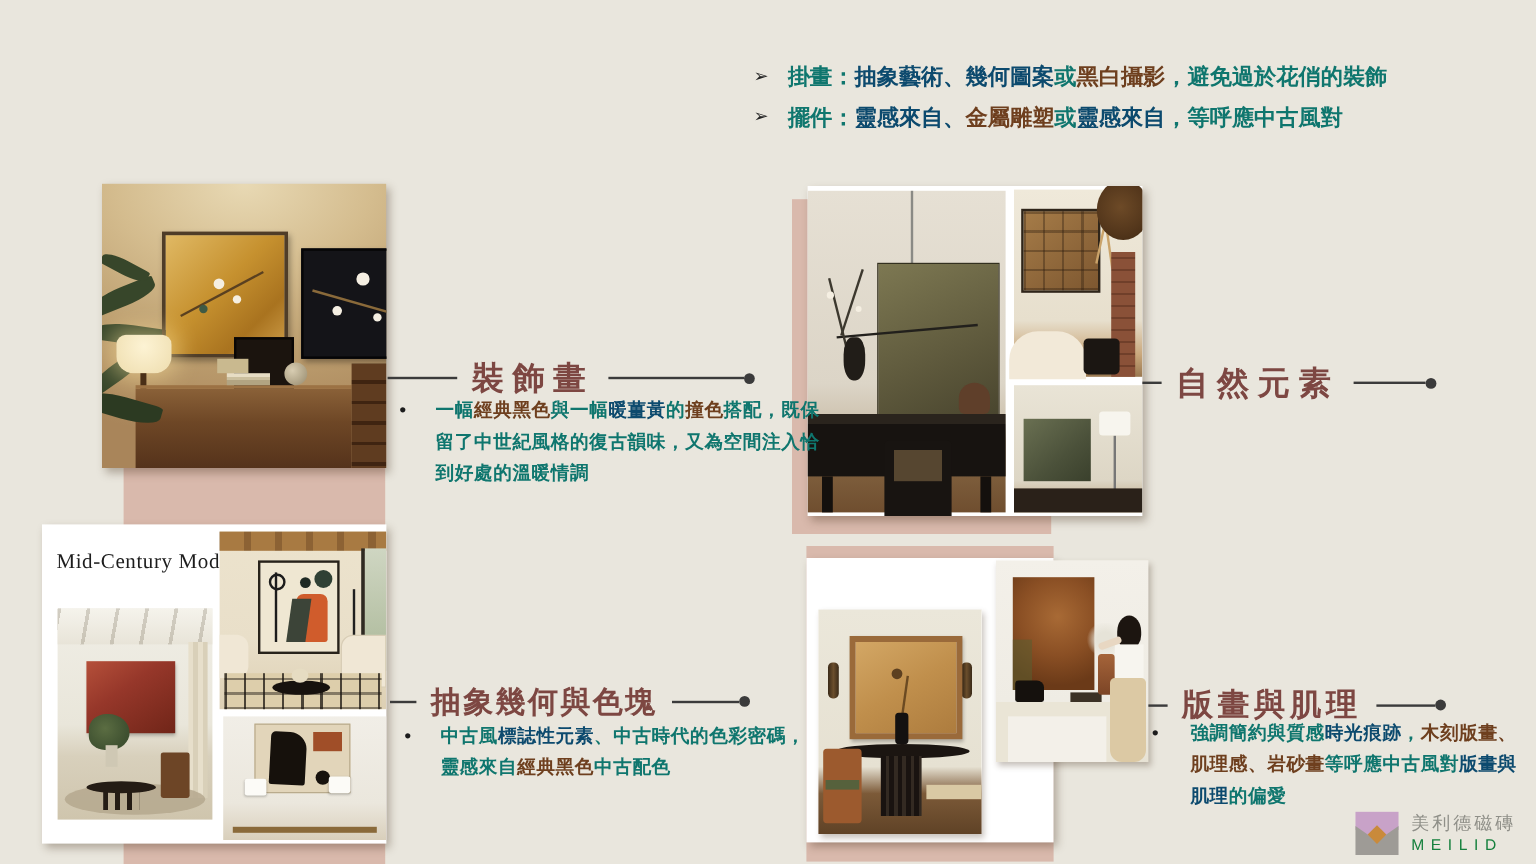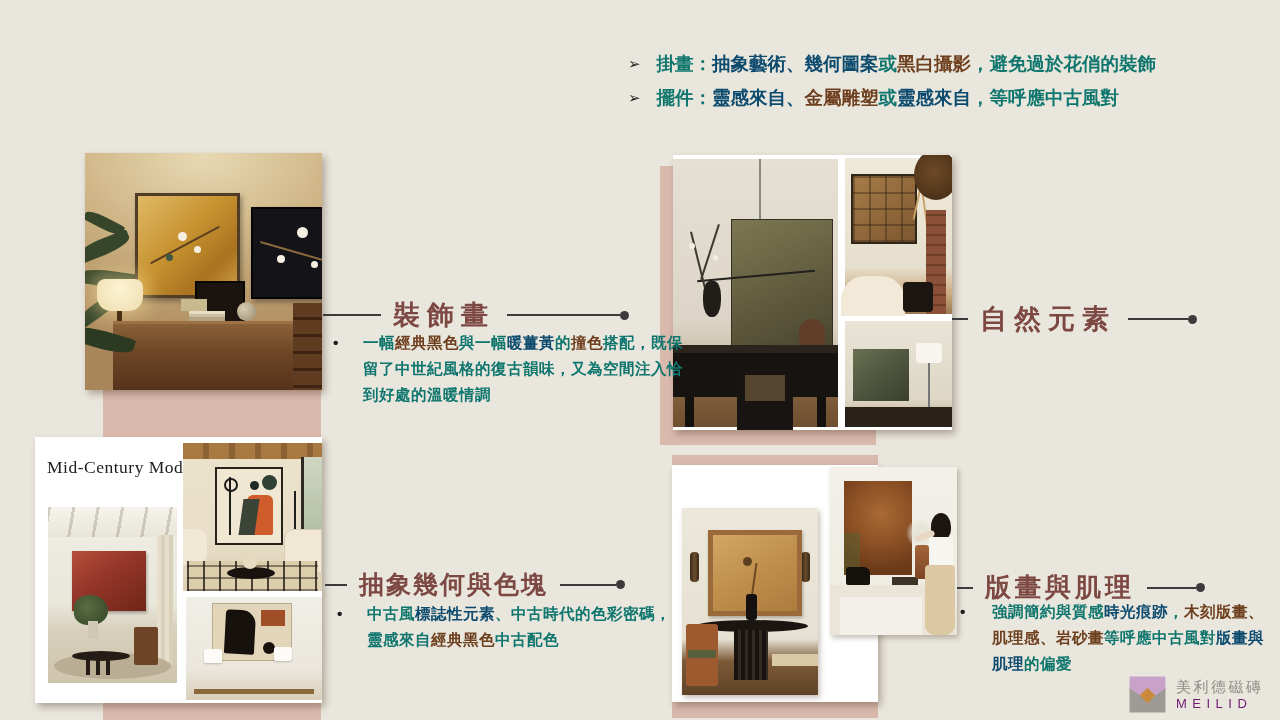--- a/index.html
+++ b/index.html
@@ -57,21 +57,21 @@
   #body3{left:337px;top:601px;} #body3 .marker{width:30px;} #body3 .bt{width:310px;}
   #body4{left:960px;top:599px;} #body4 .marker{width:32px;} #body4 .bt{width:280px;}
 
   
   .logo{position:absolute;left:1128px;top:675px;display:flex;align-items:center;gap:9px;z-index:6;}
   .logo-icon{width:39px;height:39px;position:relative;flex:none;}
   .logo-flap{position:absolute;inset:0;background:#C8A2C8;clip-path:polygon(4% 4%,96% 4%,96% 42%,50% 74%,4% 42%);}
   .logo-body{position:absolute;inset:0;background:#9E9B96;clip-path:polygon(4% 34%,50% 66%,96% 34%,96% 96%,4% 96%);}
   .logo-diamond{position:absolute;left:14px;top:15px;width:11px;height:11px;background:#C98A3B;transform:rotate(45deg);}
   .logo-cn{font-size:15px;color:#8F8F88;letter-spacing:2.5px;line-height:18px;}
-  .logo-en{font-size:13px;color:#701a75;letter-spacing:5.5px;line-height:15px;}
+  .logo-en{font-size:13px;color:#15803d;letter-spacing:5.5px;line-height:15px;}
 
   
   .i1-wall{inset:0;background:radial-gradient(130% 90% at 50% 0%,#e8d9b4 0%,#d4bc8e 35%,#bd9f70 65%,#a9855a 100%);}
   .i1-gold{left:50px;top:40px;width:99px;height:99px;border:3px solid #4f3d28;box-shadow:2px 3px 5px rgba(0,0,0,.35);
            background:linear-gradient(135deg,#e0b964 0%,#c6912f 45%,#a9731f 75%,#cf9f4b 100%);}
   .i1-branch{left:8px;top:48px;width:78px;height:2px;background:#5a4020;transform:rotate(-28deg);}
   .dotw{border-radius:50%;background:#f5efe2;}
   .dotg{border-radius:50%;background:#3f5a44;}
   .i1-black{left:166px;top:54px;width:88px;height:88px;background:#141418;border:2px solid #050507;
             box-shadow:2px 3px 5px rgba(0,0,0,.35);}

